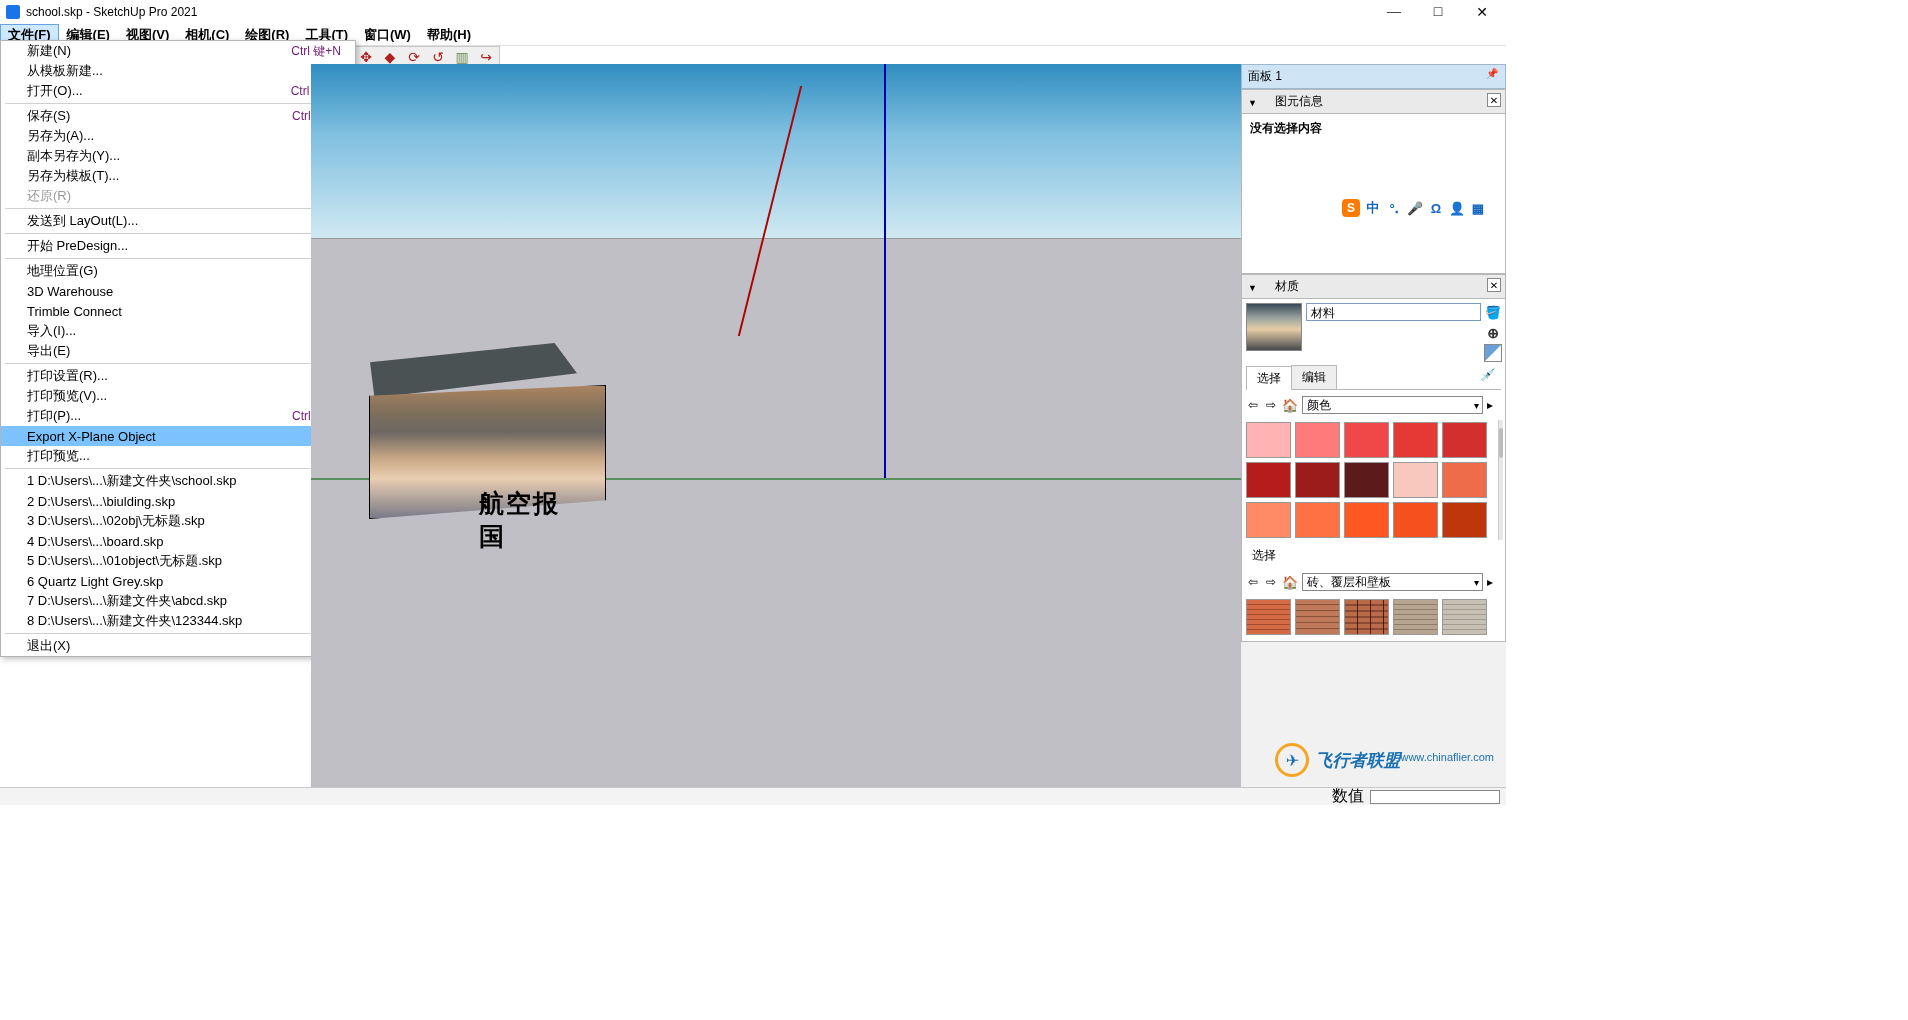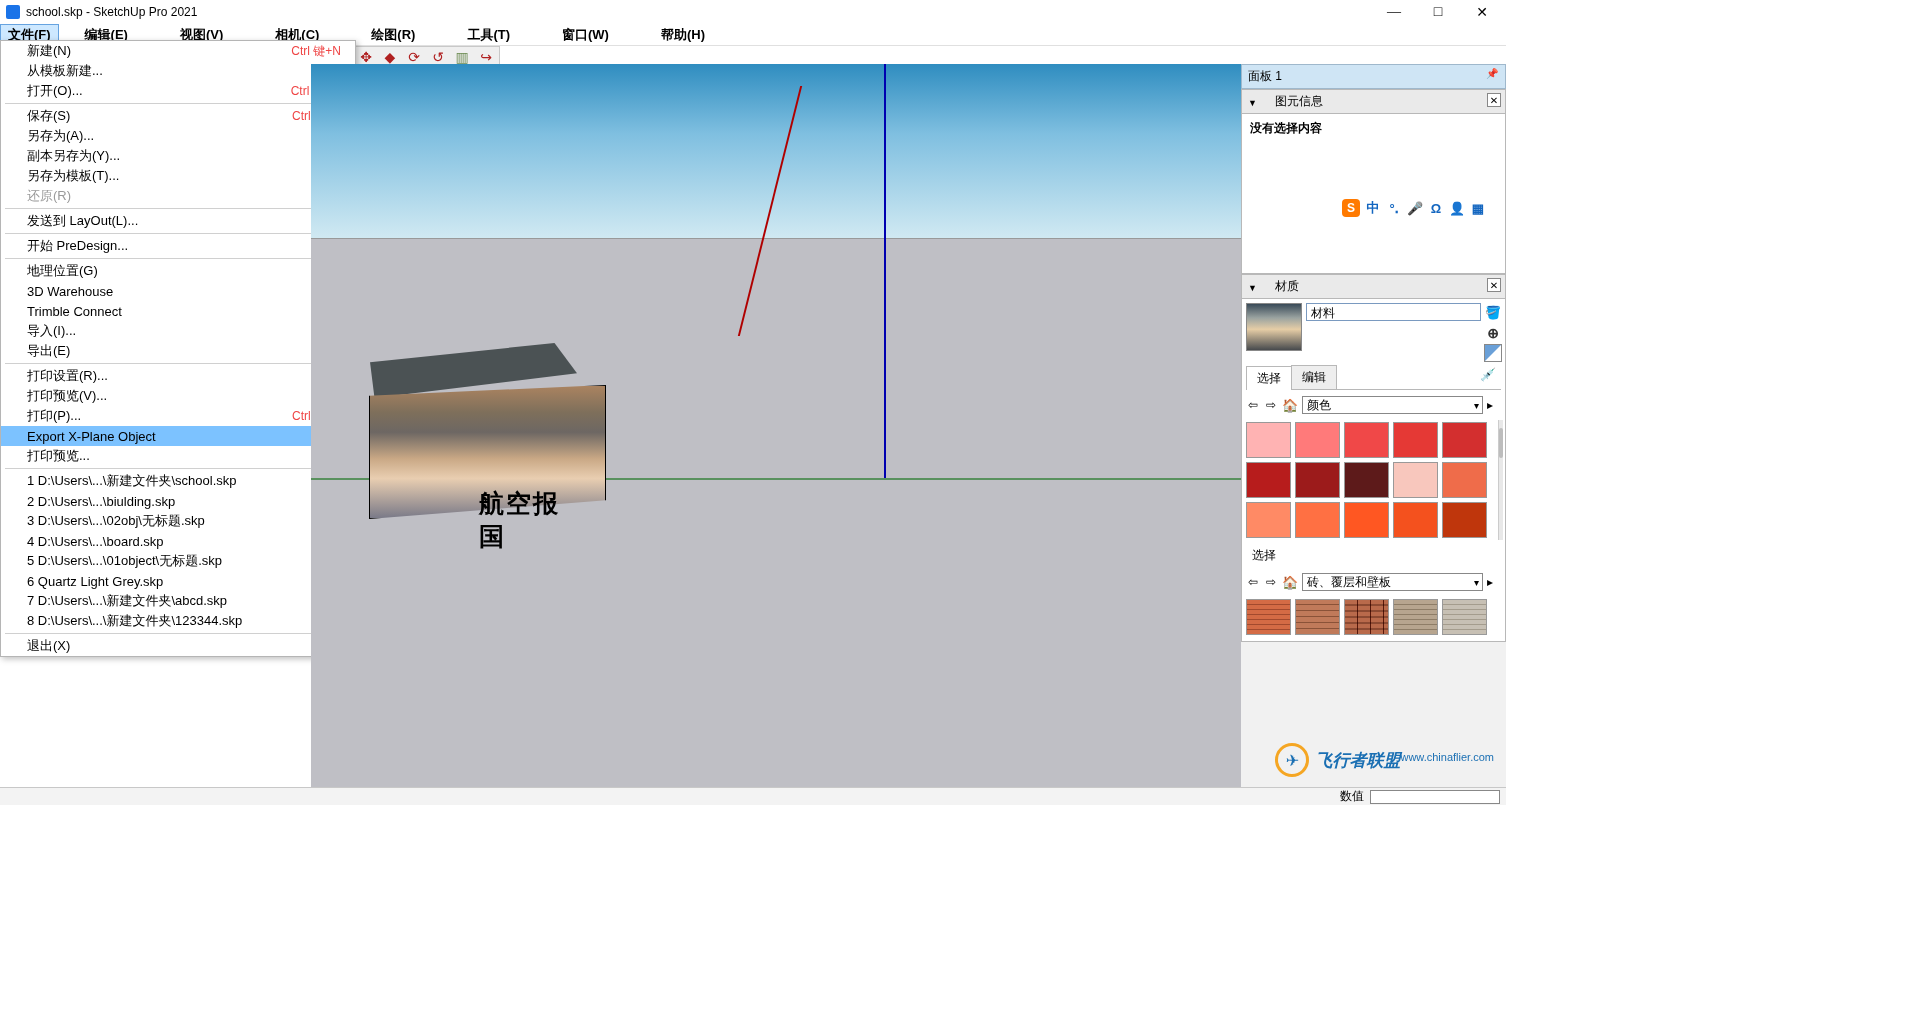--- a/index.html
+++ b/index.html
@@ -8,36 +8,36 @@
   
   .titlebar { display: flex; align-items: center; justify-content: space-between; height: 24px; padding: 0 2px 0 6px; background: #fff; }
   .titlebar-left { display: flex; align-items: center; gap: 6px; }
   .su-logo { width: 14px; height: 14px; background: #1a73e8; border-radius: 2px; display:inline-block; }
   .title-text { font-size: 12px; }
   .win-controls { display: flex; }
   .win-btn { width: 44px; height: 24px; display:flex; align-items:center; justify-content:center; font-size:14px; font-family: "Segoe UI Symbol"; cursor:default; }
 
   
   .menubar { display: flex; height: 22px; background: #fff; border-bottom:1px solid #e0e0e0; padding:0; font-size:13px;font-weight:bold; }
-  .menubar .menu { padding: 2px 26px; cursor:default; }
+  .menubar .menu { padding: 2px 8px; cursor:default; }
   .menubar .menu.open { background:#cde8ff; border:1px solid #66a3e0; padding:1px 7px; }
 
   
   .toolbar-row { position:absolute; left:352px; top:46px; height:22px; display:flex; gap:6px; align-items:center; background:#efefef; border:1px solid #c8c8c8; padding:1px 4px; }
   .tool-btn { width:18px; height:18px; display:flex; align-items:center; justify-content:center; color:#b02020; font-size:14px; }
   .tool-btn.green{ color:#6a8a50; }
 
   
   .dropdown { position:absolute; left:0; top:40px; width:356px; background:#fff; border:1px solid #b5b5b5; box-shadow:2px 2px 6px rgba(0,0,0,0.25); }
   .dropdown .mi { display:flex; justify-content:space-between; align-items:center; height:20px; padding:0 14px 0 26px; font-size:13px; cursor:default; position:relative; }
   .dropdown .mi.highlight { background:#7cc2ff; }
   .dropdown .mi.disabled { color:#9a9a9a; }
   .dropdown .sep { height:1px; background:#d0d0d0; margin:2px 4px; }
   .dropdown .submenu-indicator::after { content:"▸"; position:absolute; right:6px; font-size:11px; color:#333; }
-  .shortcut { color:#ef4444; font-size:12px; }
+  .shortcut { color:#701a75; font-size:12px; }
 
   
   .viewport { position:absolute; left:311px; top:64px; right:265px; bottom:18px; background:#bfbfc5; overflow:hidden; }
   .sky { position:absolute; left:0; top:0; right:0; height:174px; background:linear-gradient(#2f8dc0 0%, #7fbfe0 40%, #d0e9f2 100%); }
   .ground-line { position:absolute; left:0; right:0; top:174px; height:1px; background:#999; }
   
   .line { position:absolute; background:transparent; }
   .red-axis  { left:458px; top:22px; width:1.6px; height:250px; background:#b00000; transform:skewX(-14deg); }
   .blue-axis { left:573px; top:0;   width:1.6px; height:414px; background:#0000b0; }
   .green-axis{ left:0;    top:414px; right:0; height:1.6px; background:#2e7d32; opacity:.7; }
@@ -102,21 +102,21 @@
 
   
   .watermark { position:absolute; right:12px; bottom:28px; display:flex; align-items:center; gap:6px; pointer-events:none; }
   .wm-logo{ width:34px; height:34px; border-radius:50%; border:3px solid #f5a623; display:flex; align-items:center; justify-content:center; }
   .wm-plane{ font-size:16px; color:#1a6fb3; }
   .wm-text{ display:flex; flex-direction:row; line-height:1;}
   .wm-cn{ font-size:17px; font-weight:700; font-style:italic; color:#1a6fb3;}
   .wm-en{ font-size:11px; color:#1a6fb3;}
 
   
-  .statusbar{ position:absolute; left:0; right:0; bottom:0; height:18px; background:#f3f3f3; border-top:1px solid #c8c8c8; display:flex; align-items:center; padding:0 6px; font-size:12px;}
+  .statusbar{ position:absolute; left:0; right:0; bottom:0; height:18px; background:#f3f3f3; border-top:1px solid #c8c8c8; display:flex; align-items:center; padding:0 6px; font-size:16px;}
   .status-right{ margin-left:auto; display:flex; align-items:center; gap:6px;}
   .status-field{ border:1px solid #888; background:#fff; width:130px; height:14px;}
 </style>
 </head>
 <body>
 
 <div class="titlebar">
   <div class="titlebar-left">
     <span class="su-logo"></span>
     <span class="title-text">school.skp - SketchUp Pro 2021</span>

